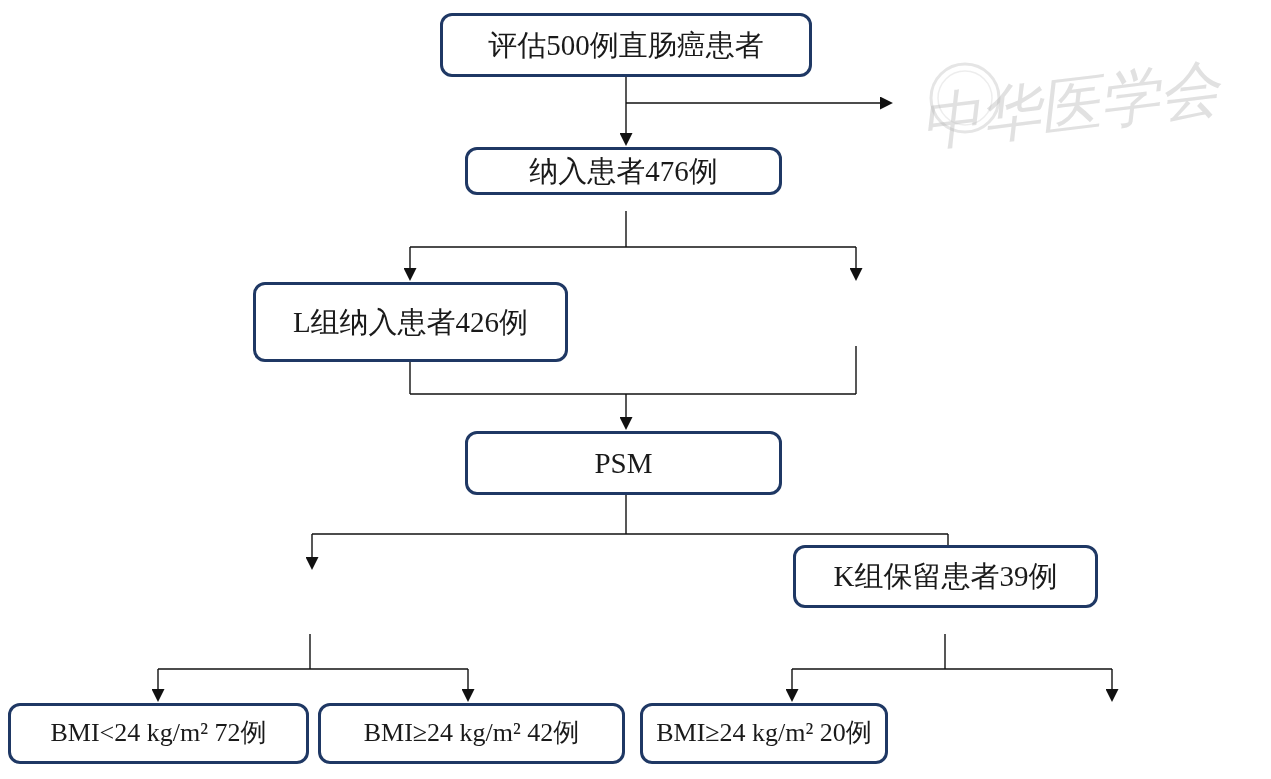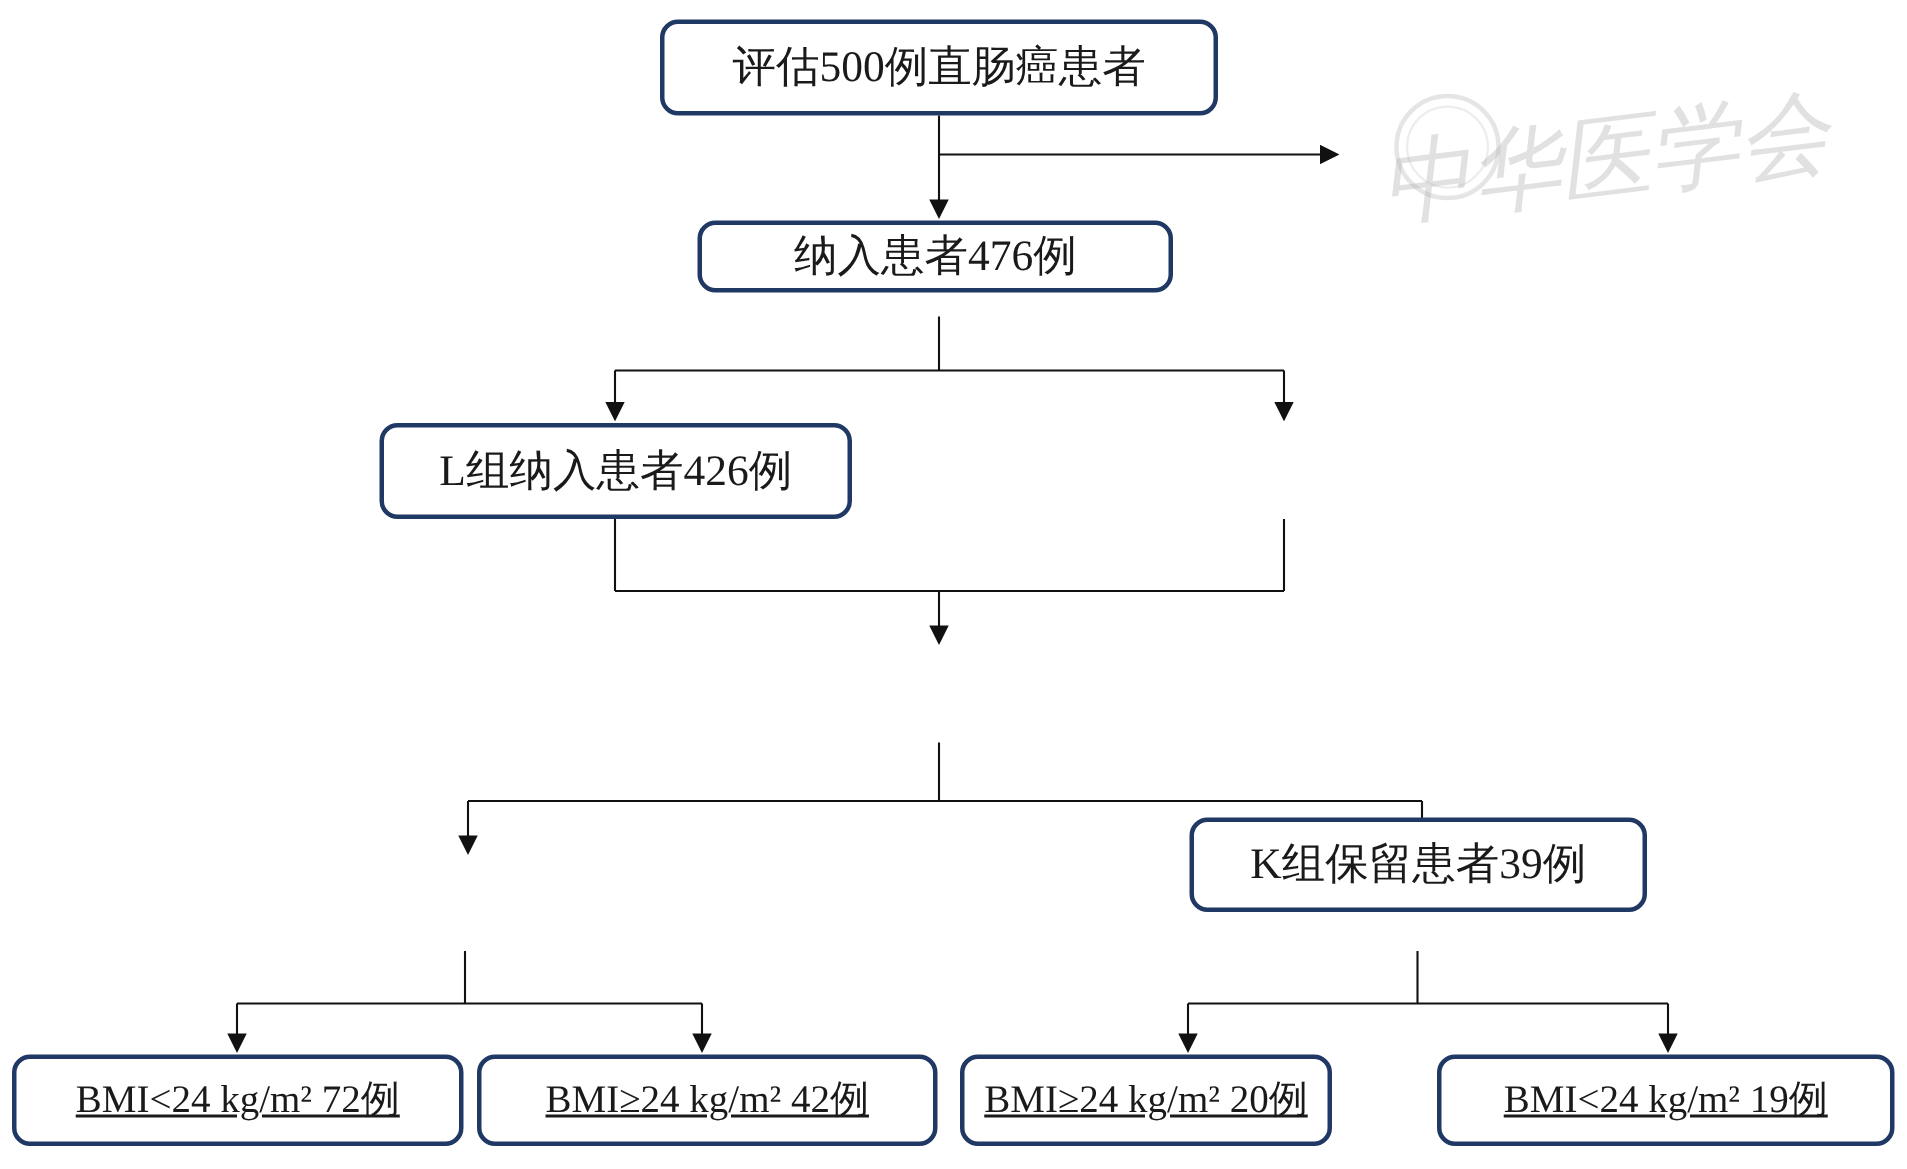--- a/index.html
+++ b/index.html
@@ -20,21 +20,21 @@
     display:flex;
     flex-direction:column;
     align-items:center;
     justify-content:center;
     text-align:center;
     color:#1a1a1a;
     font-size:29px;
     line-height:1.25;
     z-index:2;
   }
-  .node.small{font-size:26px;text-decoration:underline;}
+  .node.small{font-size:26px;}
   .node .ln{display:block;white-space:nowrap;}
   #connectors{position:absolute;left:0;top:0;z-index:1;}
   #watermark{
     position:absolute;left:880px;top:50px;width:360px;height:120px;
     z-index:0;pointer-events:none;
   }
 </style>
 </head>
 <body>
 
@@ -86,40 +86,40 @@
 
   <div class="node" style="left:440px;top:13px;width:372px;height:64px">
     <span class="ln">评估500例直肠癌患者</span>
   </div>
 
 
   <div class="node" style="left:465px;top:147px;width:317px;height:48px">
     <span class="ln">纳入患者476例</span>
   </div>
 
-  <div class="node" style="left:253px;top:282px;width:315px;height:64px">
+  <div class="node" style="left:253px;top:282px;width:315px;height:80px">
     <span class="ln">L组纳入患者426例</span>
   </div>
 
 
+  <div class="node" style="left:465px;top:431px;width:317px;height:64px">
+    <span class="ln">PSM</span>
+  </div>
 
 
   <div class="node" style="left:793px;top:545px;width:305px;height:63px">
     <span class="ln">K组保留患者39例</span>
   </div>
 
   <div class="node small" style="left:8px;top:703px;width:301px;height:61px">
     <span class="ln">BMI&lt;24 kg/m² 72例</span>
   </div>
 
   <div class="node small" style="left:318px;top:703px;width:307px;height:61px">
     <span class="ln">BMI≥24 kg/m² 42例</span>
   </div>
 
   <div class="node small" style="left:640px;top:703px;width:248px;height:61px">
     <span class="ln">BMI≥24 kg/m² 20例</span>
   </div>
 
-  <div class="node small" style="left:958px;top:703px;width:305px;height:61px">
-    <span class="ln">BMI&lt;24 kg/m² 19例</span>
-  </div>
 
 </div>
 
 </body></html>

